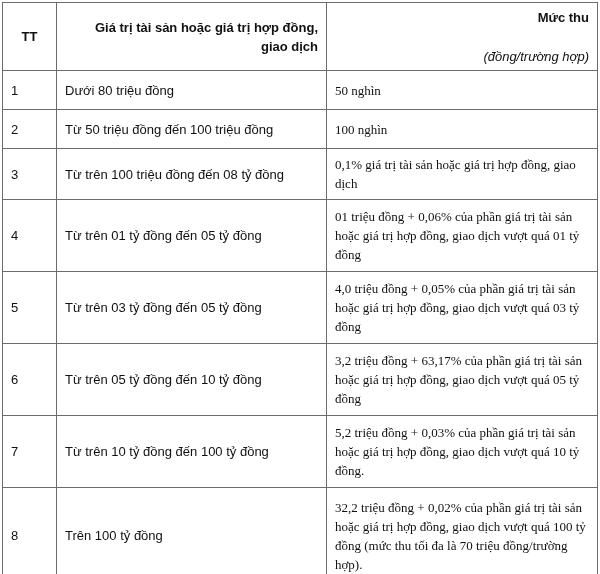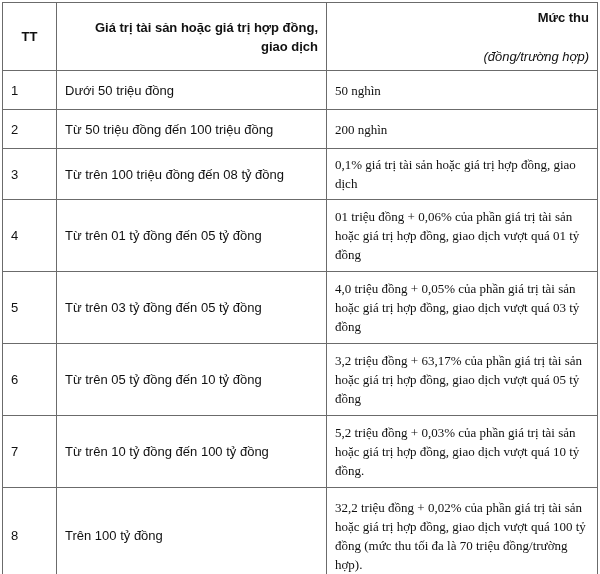--- a/index.html
+++ b/index.html
@@ -68,27 +68,27 @@
       <tr class="head-row">
     <th class="tt-head">TT</th>
     <th>Giá trị tài sản hoặc giá trị hợp đồng, giao dịch</th>
     <th>
       <span>Mức thu</span>
       <span class="fee-sub">(đồng/trường hợp)</span>
     </th>
   </tr>
   <tr class="r1">
     <td class="num">1</td>
-    <td>Dưới 50 triệu đồng</td>
+    <td>Dưới 80 triệu đồng</td>
     <td class="fee">50 nghìn</td>
   </tr>
   <tr class="r2">
     <td class="num">2</td>
     <td>Từ 50 triệu đồng đến 100 triệu đồng</td>
-    <td class="fee">200 nghìn</td>
+    <td class="fee">100 nghìn</td>
   </tr>
   <tr class="r3">
     <td class="num">3</td>
     <td>Từ trên 100 triệu đồng đến 08 tỷ đồng</td>
     <td class="fee">0,1% giá trị tài sản hoặc giá trị hợp đồng, giao dịch</td>
   </tr>
   <tr class="r4">
     <td class="num">4</td>
     <td>Từ trên 01 tỷ đồng đến 05 tỷ đồng</td>
     <td class="fee">01 triệu đồng + 0,06% của phần giá trị tài sản hoặc giá trị hợp đồng, giao dịch vượt quá 01 tỷ đồng</td>

